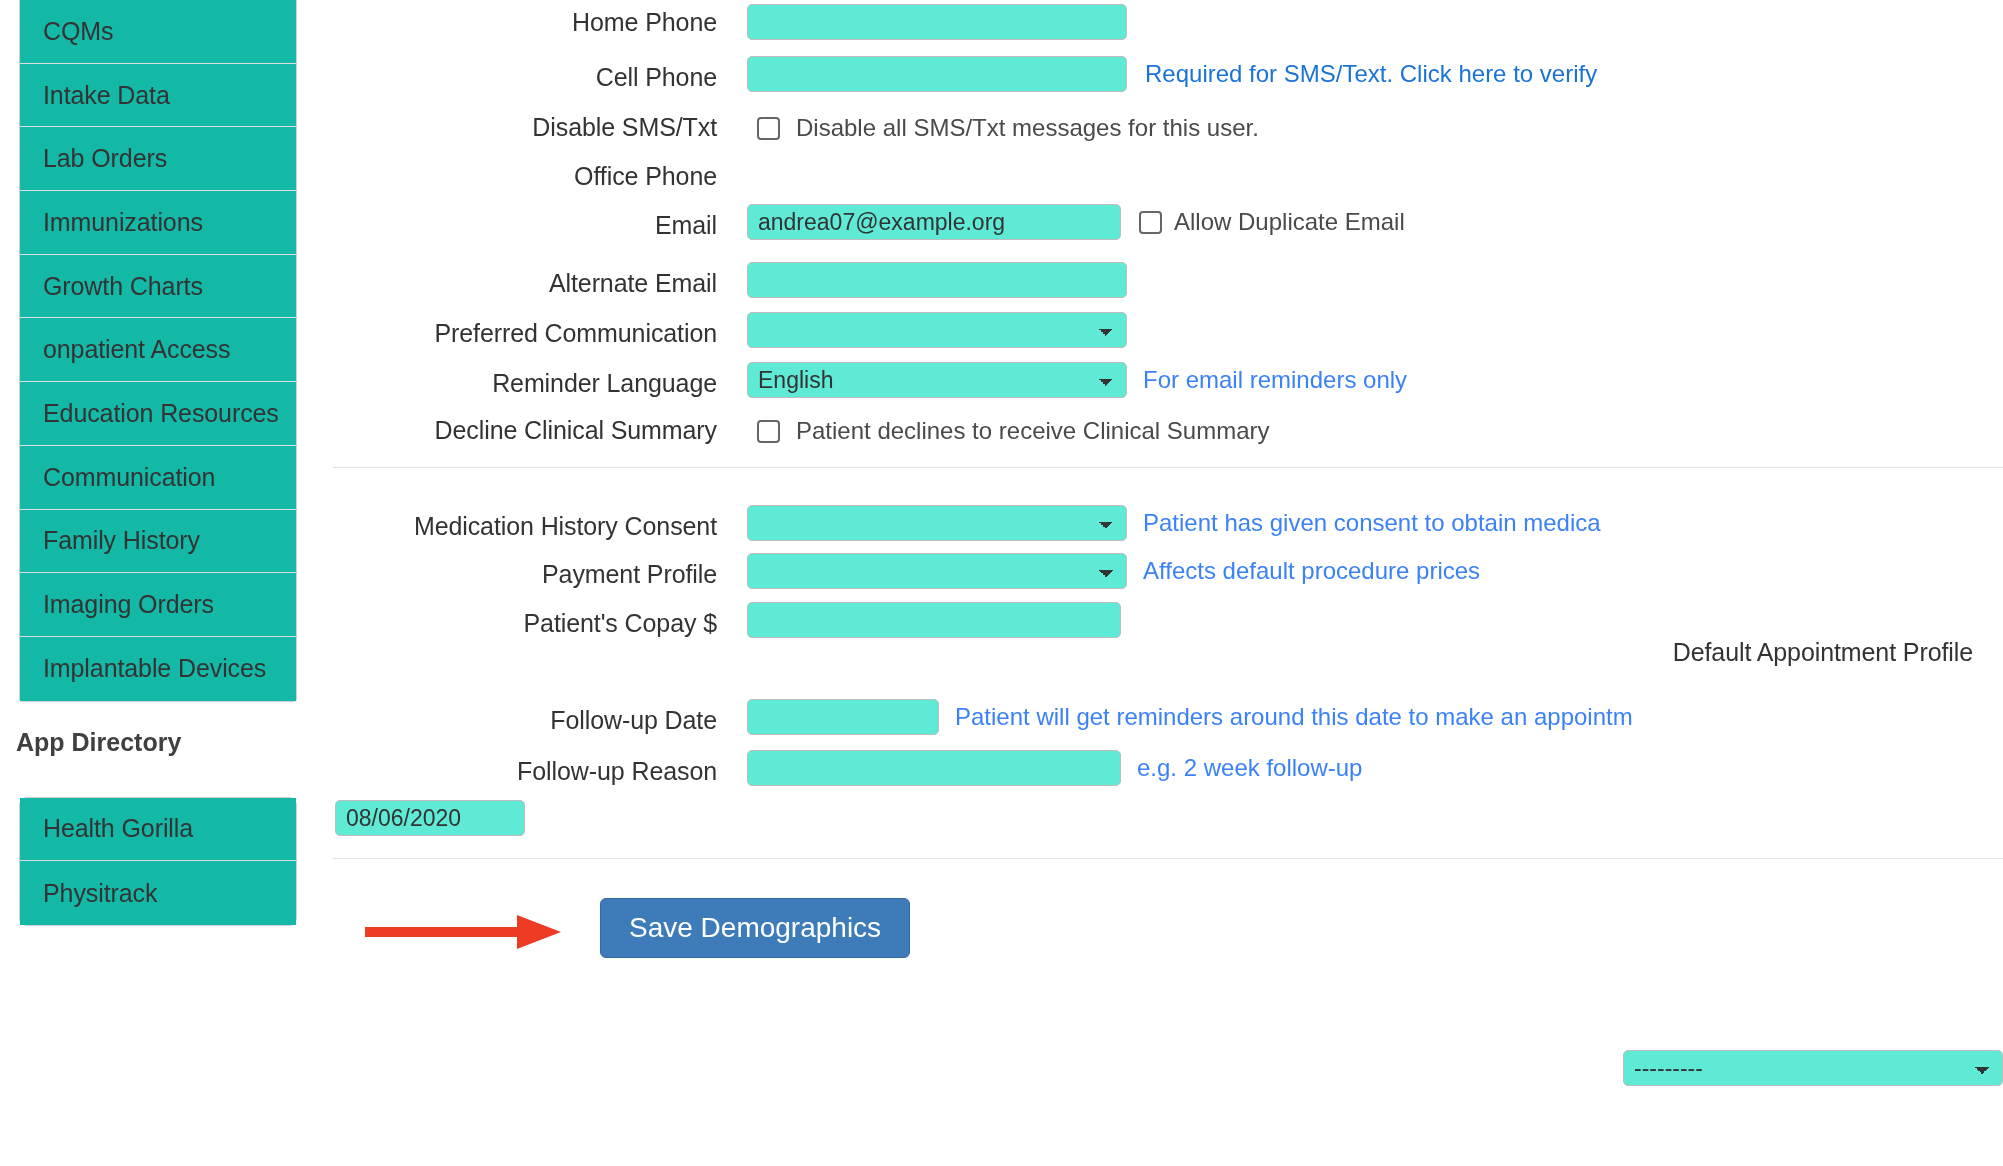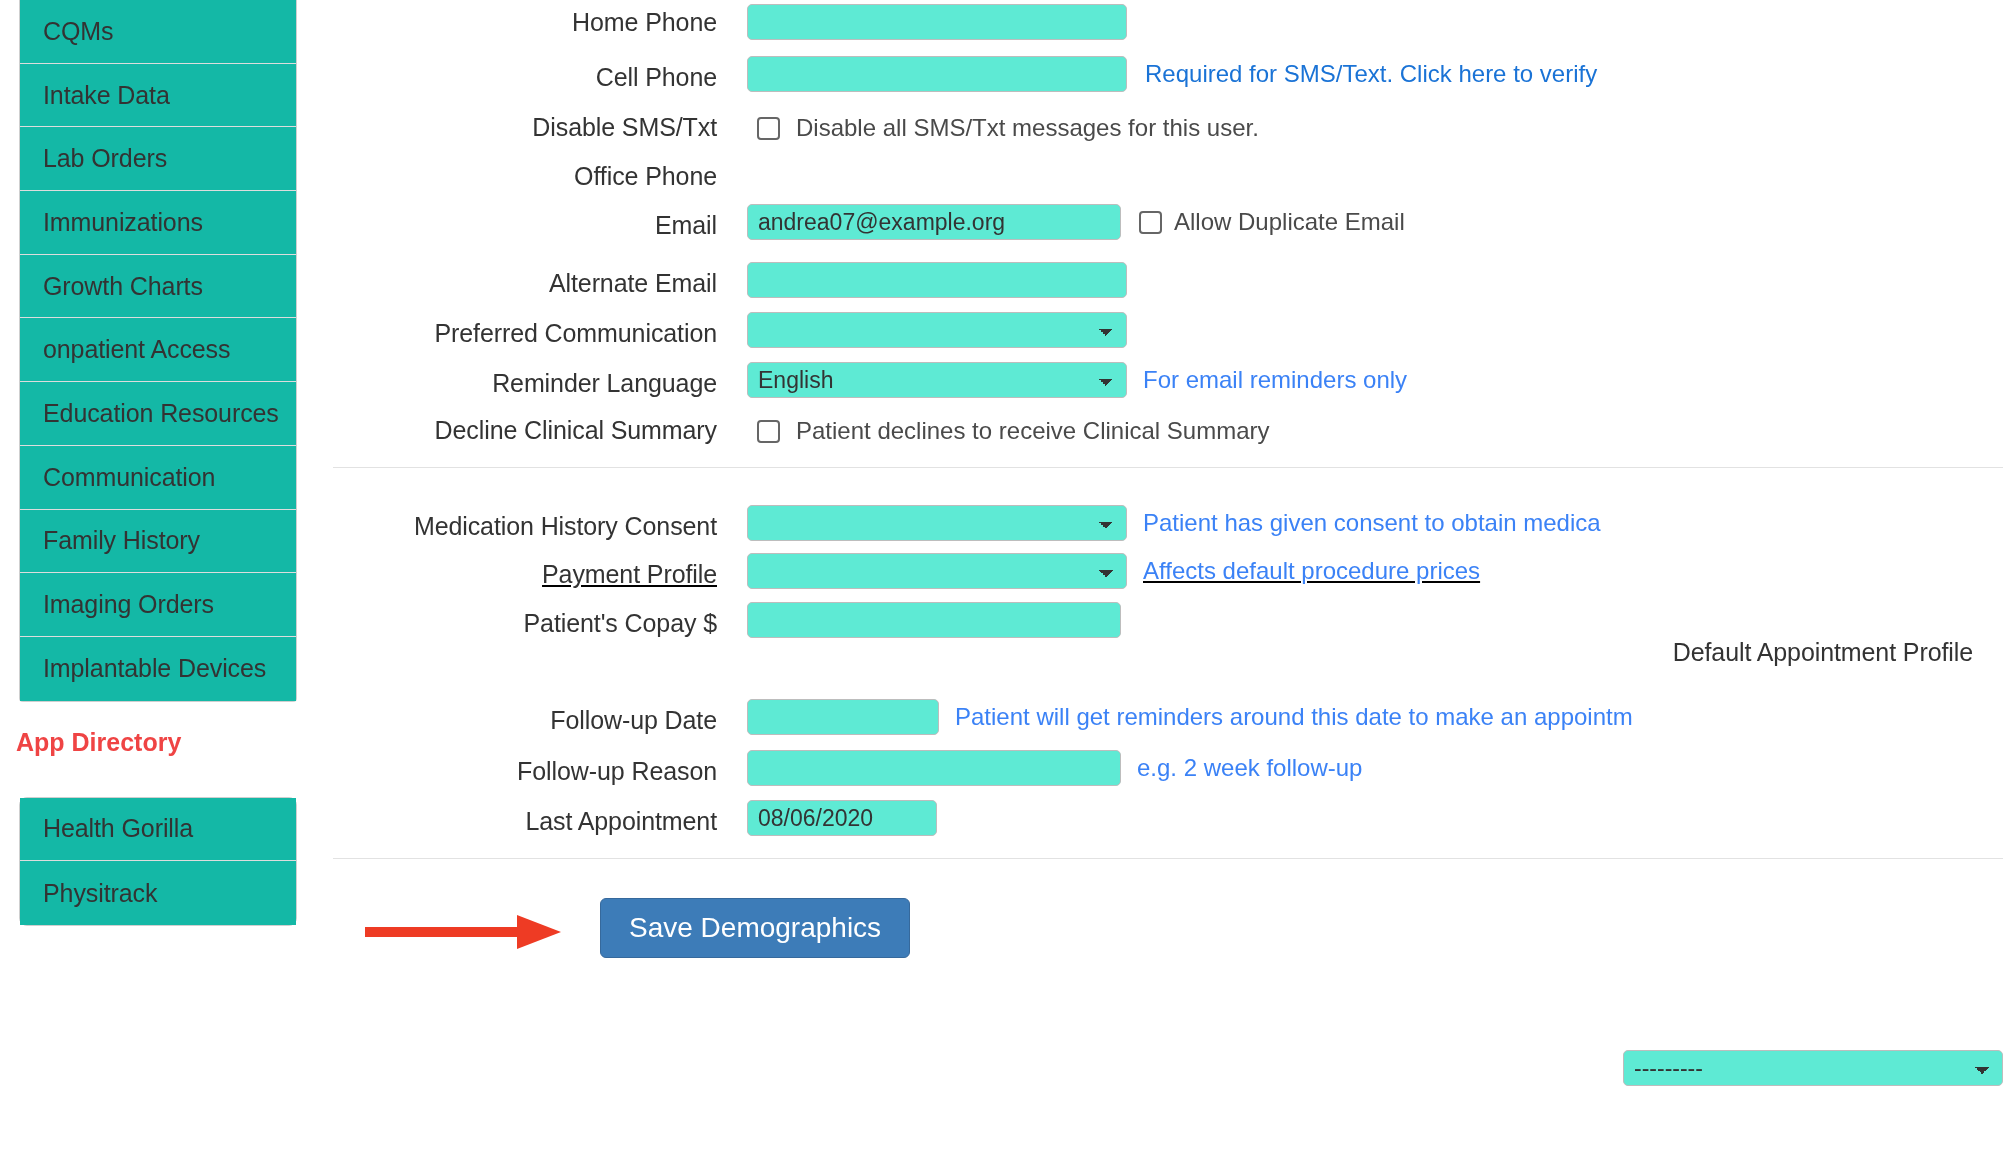--- a/index.html
+++ b/index.html
@@ -50,21 +50,21 @@
     background: #14b8a6;
     border-bottom: 1px solid #dddddd;
     letter-spacing: -0.1px;
     cursor: pointer;
     white-space: nowrap;
   }
   .nav-item:last-child { border-bottom: none; }
   .section-title {
     font-size: 25px;
     font-weight: bold;
-    color: #ef4444;
+    color: #404040;
     padding: 26px 0 24px 16px;
     background: #ffffff;
   }
 
   
   .main {
     flex: 1 1 auto;
     position: relative;
     height: 1166px;
     padding-left: 38px;
@@ -326,21 +326,21 @@
     <div class="row" style="height:49px;">
       <div class="lbl">Medication History Consent</div>
       <div class="ctl">
         <select class="sel">
           <option></option>
         </select>
         <span class="hint">Patient has given consent to obtain medica</span>
       </div>
     </div>
 
-    <div class="row" style="height:48px;text-decoration:underline;">
+    <div class="row" style="height:48px;">
       <div class="lbl">Payment Profile</div>
       <div class="ctl">
         <select class="sel">
           <option></option>
         </select>
         <span class="hint">Affects default procedure prices</span>
       </div>
     </div>
 
     <div class="row" style="height:49px;">
@@ -369,21 +369,20 @@
 
     <div class="row" style="height:51px;">
       <div class="lbl">Follow-up Reason</div>
       <div class="ctl">
         <input class="tf w-374" type="text" value="" style="">
         <span class="hint">e.g. 2 week follow-up</span>
       </div>
     </div>
 
     <div class="row" style="height:50px;">
-      <div class="lbl">Last Appointment</div>
       <div class="ctl">
         <input class="tf w-190" type="text" value="08/06/2020" style="">
       </div>
     </div>
 
     <div style="height:22px;"></div>
     <div class="divider"></div>
 
     <div class="footer">
       <svg class="arrow" viewBox="0 0 200 40">

